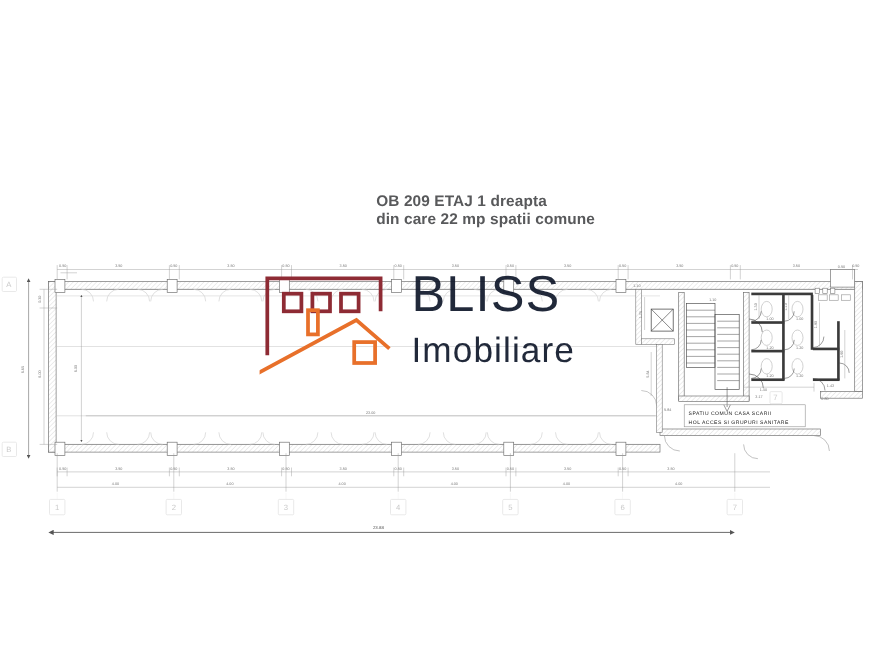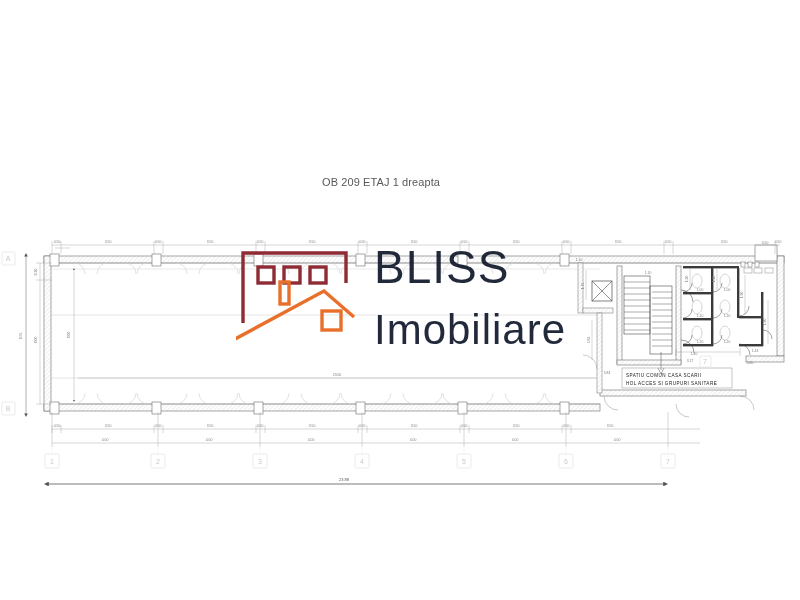--- a/index.html
+++ b/index.html
@@ -2,29 +2,29 @@
 <html><head>
 <meta charset="utf-8">
 <style>
   html,body{margin:0;padding:0;background:#ffffff;}
   body{width:800px;height:600px;position:relative;overflow:hidden;
        font-family:"Liberation Sans",sans-serif;}
   .canvas{position:absolute;inset:0;}
   svg.plan{position:absolute;left:0;top:0;width:800px;height:600px;}
 
   
-  .titleblock{position:absolute;left:322px;top:174px;color:#58595b;
-              font-size:11px;line-height:16.5px;white-space:nowrap;}
+  .titleblock{position:absolute;left:342px;top:174px;color:#58595b;
+              font-size:14px;line-height:16.5px;white-space:nowrap;font-weight:bold;}
   .titleblock div{letter-spacing:.1px;}
 
   
   .wm{position:absolute;left:374px;top:244px;pointer-events:none;}
   .wm-line{font-size:46px;line-height:46px;color:#0f172a;font-weight:300;
            letter-spacing:1px;white-space:nowrap;opacity:.92;}
-  .wm-line.second{font-size:42px;line-height:48px;margin-top:16px;}
+  .wm-line.second{font-size:32px;line-height:48px;margin-top:4px;}
 
   
   .annot{position:absolute;left:626px;top:372px;font-size:4.6px;
          line-height:8.4px;color:#1a1a1a;letter-spacing:.45px;white-space:nowrap;}
 
   .gridlabel{font-size:7px;fill:#c9c9c9;font-family:"Liberation Sans",sans-serif;
              text-anchor:middle;dominant-baseline:middle;}
   .dimtxt{font-size:3.4px;fill:#7a7a7a;font-family:"Liberation Sans",sans-serif;
           text-anchor:middle;}
   .dimtxt.v{font-size:3.4px;}
@@ -443,20 +443,21 @@
       <line x1="676" y1="348" x2="676" y2="356" stroke="#9a9a9a" stroke-width="0.4"></line>
       <line x1="740" y1="348" x2="740" y2="356" stroke="#9a9a9a" stroke-width="0.4"></line>
       <rect x="700" y="356" width="11" height="11" rx="1" fill="none" stroke="#e2e2e2" stroke-width="0.7"></rect>
       <text class="gridlabel" x="705" y="362">7</text>
     </g>
 
   </svg>
 
   <div class="titleblock">
     <div>OB 209 ETAJ 1 dreapta</div>
+    <div>din care 22 mp spatii comune</div>
   </div>
 
   <div class="wm">
     <div class="wm-line">BLISS</div>
     <div class="wm-line second">Imobiliare</div>
   </div>
 
   <svg style="position:absolute;left:236px;top:245px;width:160px;height:105px;" viewBox="0 0 160 105">
 
     <g stroke="#8e2b34" stroke-width="3.4" fill="none">

